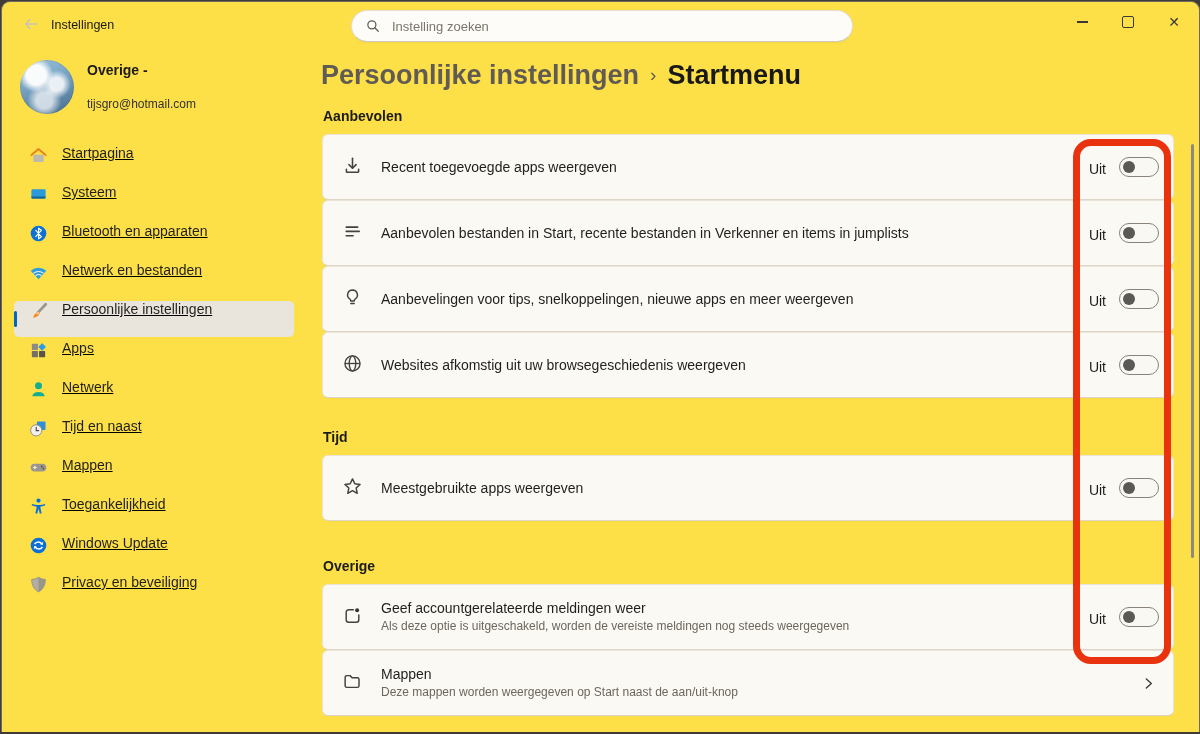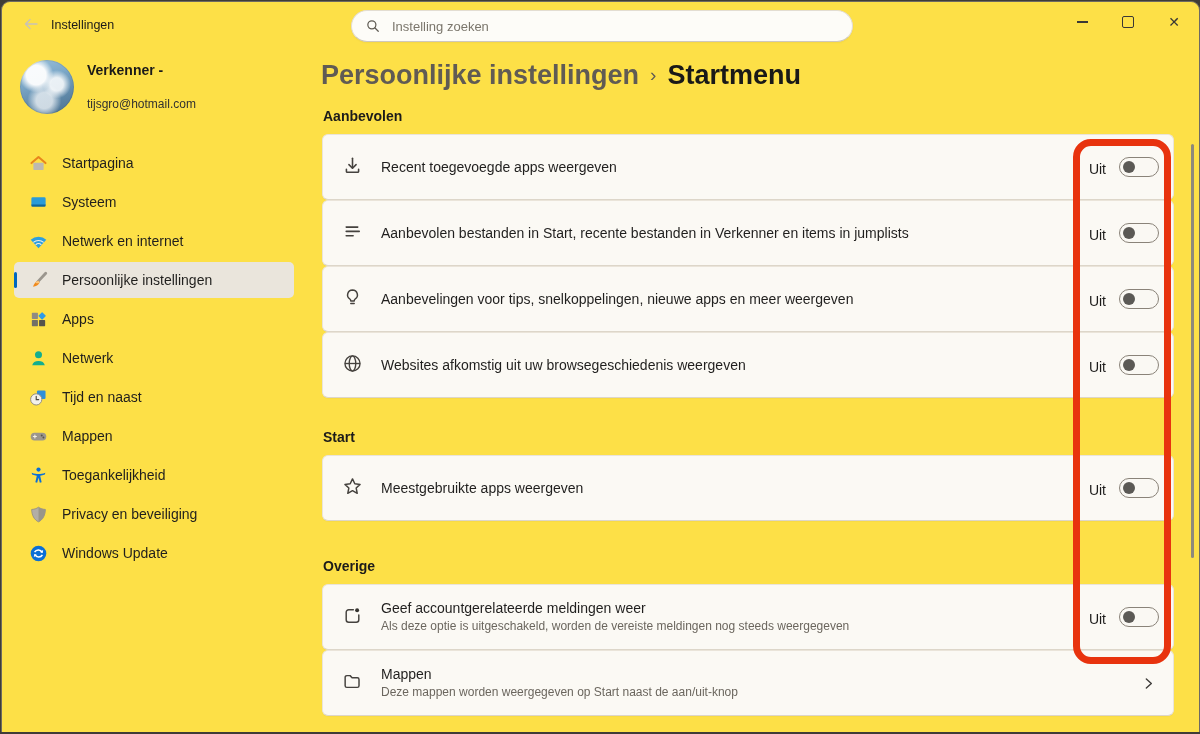--- a/index.html
+++ b/index.html
@@ -49,22 +49,22 @@
       radial-gradient(circle at 68% 45%, rgba(255,255,255,0.85) 0 14%, rgba(255,255,255,0) 30%),
       radial-gradient(circle at 45% 75%, rgba(235,240,244,0.8) 0 16%, rgba(255,255,255,0) 34%),
       linear-gradient(160deg,#9ec3dd 0%,#7da9c9 35%,#5f88a8 70%,#4a6e8d 100%);
     box-shadow:inset 0 0 0 1px rgba(0,0,0,0.08);
   }
   .user-text{margin-left:13px;line-height:1.25;}
   .user-name{font-size:14px;font-weight:bold;color:#1b1a19;}
   .user-email{font-size:12px;color:#323130;margin-top:17px;}
   .nav{margin-top:31px;}
   .nav-item{
-    position:relative;display:flex;align-items:center;
-    height:36px;margin:3px 12px 0 12px;padding-left:14px;border-radius:5px;
+    position:relative;display:flex;align-items:flex-start;
+    height:36px;margin:3px 12px 0 12px;padding-left:14px;border-radius:5px;text-decoration:underline;
   }
   .nav-item.selected{background:#eae5dc;}
   .nav-item .accent-bar{display:none;}
   .nav-item.selected .accent-bar{
     display:block;position:absolute;left:0;top:10px;width:3px;height:16px;border-radius:2px;
   }
   .nav-icon{width:20px;height:20px;display:flex;align-items:center;justify-content:center;flex:0 0 20px;}
   .nav-label{margin-left:14px;font-size:14px;color:#201f1d;white-space:nowrap;}
   
   .breadcrumb{position:absolute;left:319px;top:58px;font-size:27px;font-weight:600;white-space:nowrap;}
@@ -144,21 +144,21 @@
       <div class="win-btn">
           <span class="glyph-close">✕</span>
         </div>
     </div>
   </div>
 
   <div class="sidebar">
     <div class="user-block">
       <div class="avatar"></div>
       <div class="user-text">
-        <div class="user-name">Verkenner -</div>
+        <div class="user-name">Overige -</div>
         <div class="user-email">tijsgro@hotmail.com</div>
       </div>
     </div>
     <div class="nav" id="sidebar-nav">
         <div class="nav-item">
 
     <span class="nav-icon">
             <svg width="19" height="19" viewBox="0 0 20 20">
               <path d="M4.6 9.2 V16 a0.8 0.8 0 0 0 0.8 0.8 H14.6 a0.8 0.8 0 0 0 0.8-0.8 V9.2z" fill="#bdb9b1"></path>
               <path d="M2.6 9.6 L10 3.2 L17.4 9.6" fill="none" stroke="#e8851c" stroke-width="2.1" stroke-linecap="round" stroke-linejoin="round"></path>
@@ -168,31 +168,41 @@
   </div>
         <div class="nav-item">
 
     <span class="nav-icon">
             <svg width="19" height="19" viewBox="0 0 20 20">
               <rect x="2.5" y="4.6" width="15" height="8.6" rx="1.4" fill="#2a9bd8"></rect>
               <path d="M2.5 12 h15 v1.4 a1.2 1.2 0 0 1 -1.2 1.2 h-12.6 a1.2 1.2 0 0 1 -1.2 -1.2z" fill="#10679a"></path>
             </svg>
           </span>
     <span class="nav-label">Systeem</span>
+  </div>
+        <div class="nav-item">
+
+    <span class="nav-icon">
+            <svg width="19" height="19" viewBox="0 0 20 20">
+              <circle cx="10" cy="10" r="8.2" fill="#0a6fd6"></circle>
+              <path d="M7.1 6.7 L13 13.4 L10.1 15.7 V4.3 L13 6.6 L7.1 13.3" fill="none" stroke="#fff" stroke-width="1.2" stroke-linejoin="round" stroke-linecap="round"></path>
+            </svg>
+          </span>
+    <span class="nav-label">Bluetooth en apparaten</span>
   </div>
         <div class="nav-item">
 
     <span class="nav-icon">
             <svg width="19" height="19" viewBox="0 0 20 20">
               <path d="M1.8 8.2 a12 12 0 0 1 16.4 0 L10 17z" fill="#2d9fe0"></path>
               <path d="M4.6 11 a8 8 0 0 1 10.8 0" fill="none" stroke="#f4efe6" stroke-width="1.1"></path>
               <path d="M7 13.4 a4.6 4.6 0 0 1 6 0" fill="none" stroke="#f4efe6" stroke-width="1.1"></path>
             </svg>
           </span>
-    <span class="nav-label">Netwerk en internet</span>
+    <span class="nav-label">Netwerk en bestanden</span>
   </div>
         <div class="nav-item selected">
     <span class="accent-bar" style="background: rgb(0, 103, 192);"></span>
     <span class="nav-icon">
             <svg width="19" height="19" viewBox="0 0 20 20">
               <path d="M17.6 2.4 L9.4 11.2" stroke="#9b968e" stroke-width="3" stroke-linecap="round"></path>
               <path d="M9.8 10.2 C7.2 11 5.4 13 4.2 16.6 C7.6 16 9.8 14.6 11.2 12z" fill="#f08a1d"></path>
               <path d="M9.8 10.2 C8.6 10.6 7.6 11.3 6.8 12.3 C8 13 9.6 13.2 11.2 12z" fill="#fbc77e"></path>
             </svg>
           </span>
@@ -245,44 +255,44 @@
   </div>
         <div class="nav-item">
 
     <span class="nav-icon">
             <svg width="19" height="19" viewBox="0 0 20 20" fill="#0a6fd6">
               <circle cx="10" cy="3.8" r="2.2"></circle>
               <path d="M2.8 7 C5.6 8.1 7.9 8.5 10 8.5 C12.1 8.5 14.4 8.1 17.2 7 L16.7 9 C14.8 9.7 13.2 10.1 11.8 10.2 L13.3 17.2 L11.4 17.5 L10 12.4 L8.6 17.5 L6.7 17.2 L8.2 10.2 C6.8 10.1 5.2 9.7 3.3 9z"></path>
             </svg>
           </span>
     <span class="nav-label">Toegankelijkheid</span>
-  </div>
-        <div class="nav-item">
-
-    <span class="nav-icon">
-            <svg width="19" height="19" viewBox="0 0 20 20">
-              <path d="M10 2.3 C12 3.8 14.6 4.5 17.2 4.7 C17.2 10.6 14.6 15.6 10 17.7 C5.4 15.6 2.8 10.6 2.8 4.7 C5.4 4.5 8 3.8 10 2.3z" fill="#b2aea6" stroke="#8d897f" stroke-width="0.8"></path>
-              <path d="M10 2.3 C12 3.8 14.6 4.5 17.2 4.7 C17.2 10.6 14.6 15.6 10 17.7z" fill="#999589"></path>
-            </svg>
-          </span>
-    <span class="nav-label">Privacy en beveiliging</span>
   </div>
         <div class="nav-item">
 
     <span class="nav-icon">
             <svg width="19" height="19" viewBox="0 0 20 20">
               <circle cx="10" cy="10" r="8.2" fill="#0a6fd6"></circle>
               <path d="M5.9 8.6 a4.4 4.4 0 0 1 7.9 0.4" fill="none" stroke="#fff" stroke-width="1.5"></path>
               <path d="M14.1 11.4 a4.4 4.4 0 0 1 -7.9 -0.4" fill="none" stroke="#fff" stroke-width="1.5"></path>
               <path d="M14.9 6.2 L14.4 9.5 L11.3 8.3z" fill="#fff"></path>
               <path d="M5.1 13.8 L5.6 10.5 L8.7 11.7z" fill="#fff"></path>
             </svg>
           </span>
     <span class="nav-label">Windows Update</span>
   </div>
+        <div class="nav-item">
+
+    <span class="nav-icon">
+            <svg width="19" height="19" viewBox="0 0 20 20">
+              <path d="M10 2.3 C12 3.8 14.6 4.5 17.2 4.7 C17.2 10.6 14.6 15.6 10 17.7 C5.4 15.6 2.8 10.6 2.8 4.7 C5.4 4.5 8 3.8 10 2.3z" fill="#b2aea6" stroke="#8d897f" stroke-width="0.8"></path>
+              <path d="M10 2.3 C12 3.8 14.6 4.5 17.2 4.7 C17.2 10.6 14.6 15.6 10 17.7z" fill="#999589"></path>
+            </svg>
+          </span>
+    <span class="nav-label">Privacy en beveiliging</span>
+  </div>
       </div>
   </div>
 
   <div class="breadcrumb">
     <span class="crumb-parent">Persoonlijke instellingen</span><span class="crumb-sep">›</span><span class="crumb-current">Startmenu</span>
   </div>
 
   <div class="content" id="sections">
       <div class="section">
     <div class="section-label">Aanbevolen</div>
@@ -362,21 +372,21 @@
       <span class="toggle-label">Uit</span>
       <span class="toggle">
                 <span class="knob"></span>
               </span>
 
     </div>
   </div>
         </div>
   </div>
       <div class="section">
-    <div class="section-label">Start</div>
+    <div class="section-label">Tijd</div>
     <div class="rows">
           <div class="card">
     <div class="row-iconbox">
               <span class="row-icon"><svg width="21" height="21" viewBox="0 0 20 20" fill="none" stroke="#45423e" stroke-width="1.4" stroke-linejoin="round">
                   <path d="M10 2.8 L12.2 7.4 L17.2 8 L13.5 11.5 L14.5 16.5 L10 14 L5.5 16.5 L6.5 11.5 L2.8 8 L7.8 7.4z"></path>
                 </svg></span>
             </div>
     <div class="row-text">
       <div class="row-title">Meestgebruikte apps weergeven</div>
 

